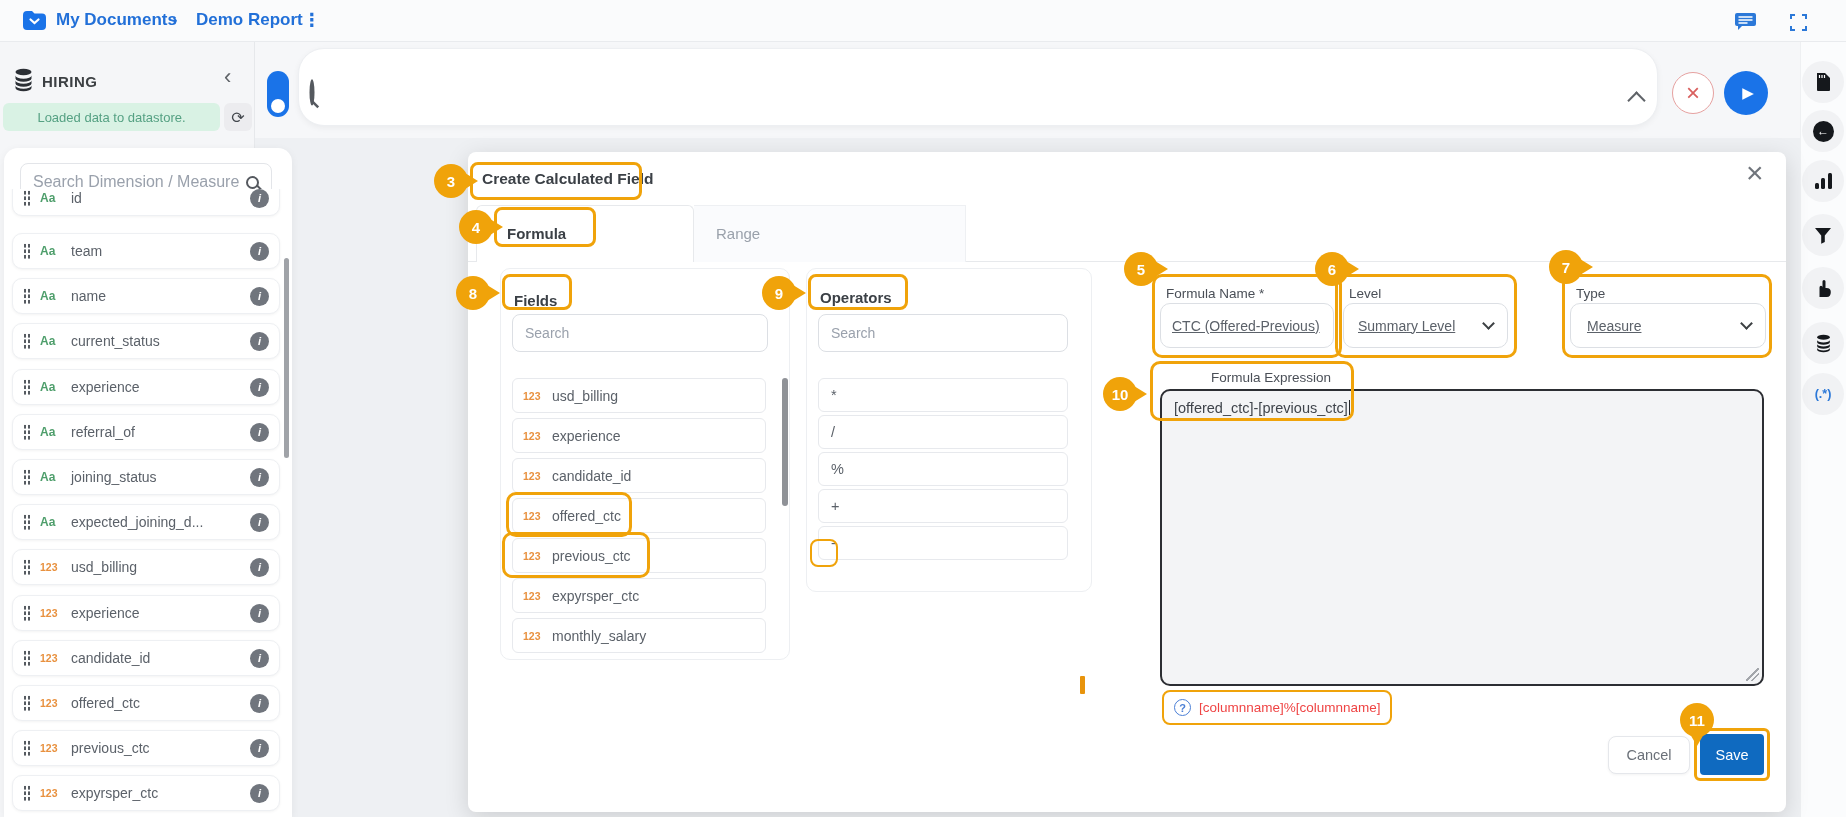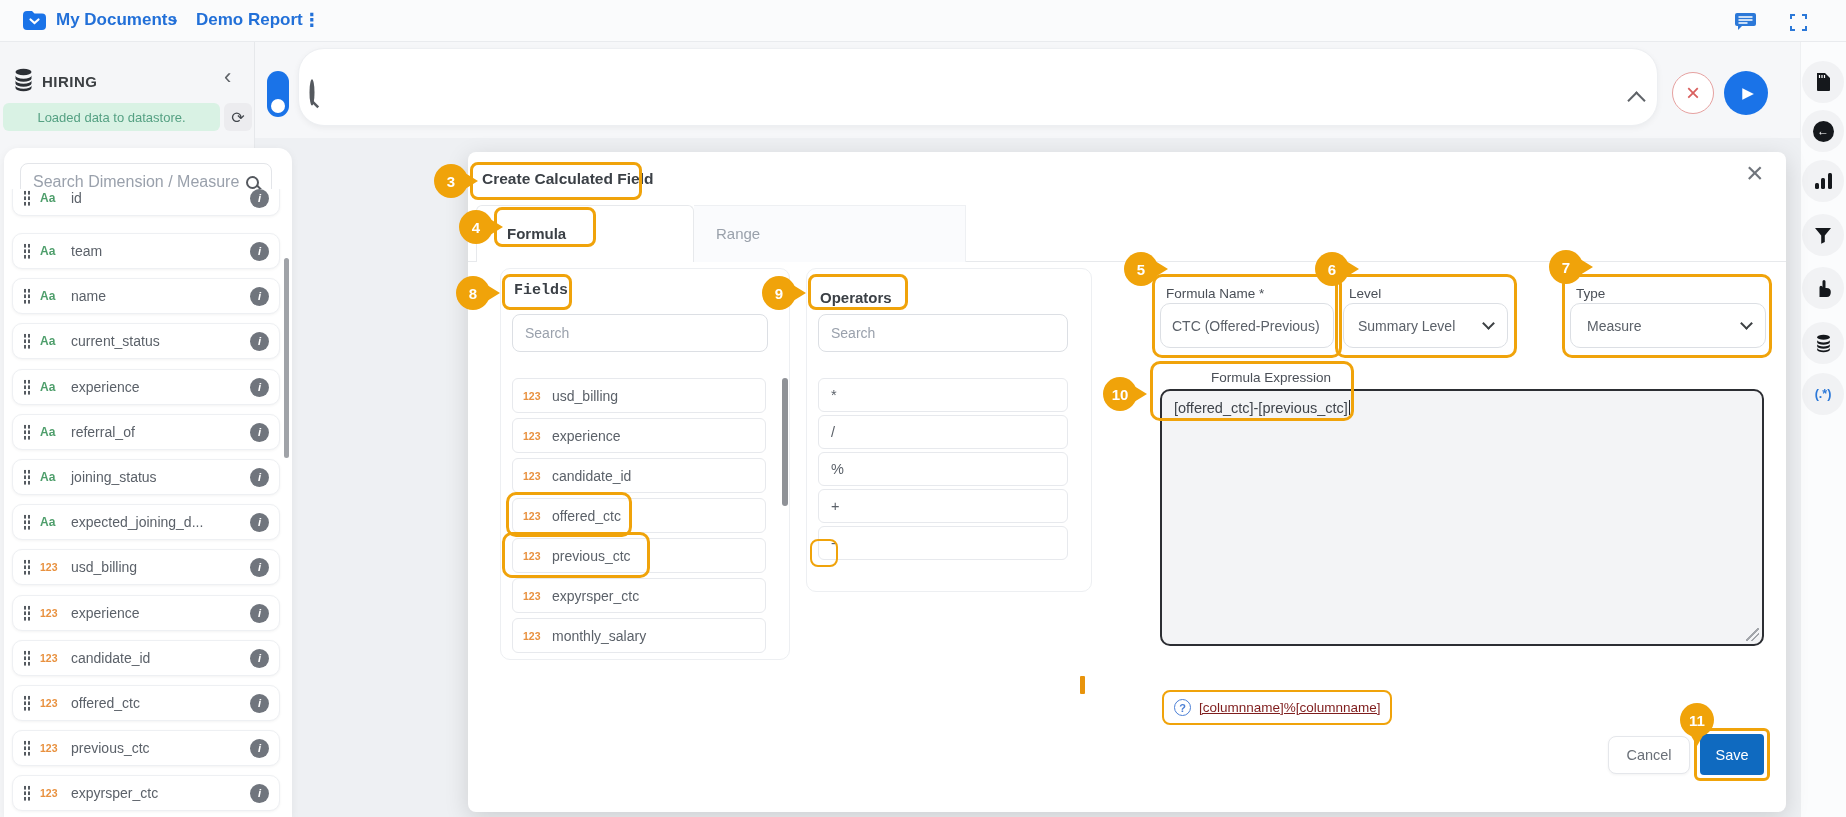--- a/index.html
+++ b/index.html
@@ -53,29 +53,29 @@
   .tabB{left:694px;top:205px;width:272px;height:57px;background:#fafbfd;border-top:1px solid #eef0f3;border-right:1px solid #eef0f3;}
   .tabB span{position:absolute;left:22px;top:19px;font-size:15px;color:#9aa1ab;}
   .panel{border:1px solid #edeff2;border-radius:10px;background:#fff;}
   .ptitle{font-size:15px;font-weight:700;color:#3b4046;}
   .psearch{border:1px solid #dcdfe4;border-radius:8px;background:#fff;display:flex;align-items:center;padding:0 12px;color:#9aa1ac;font-size:14px;}
   .frow{position:absolute;width:254px;height:35px;border:1px solid #e7e9ed;border-radius:6px;background:#fff;display:flex;align-items:center;}
   .frow .b123{margin-left:10px;width:24px;}
   .orow{position:absolute;width:250px;height:34px;border:1px solid #e7e9ed;border-radius:6px;background:#fff;display:flex;align-items:center;padding-left:12px;font-size:14.5px;color:#5b6169;}
   .fthumb{left:782px;top:378px;width:6px;height:128px;background:#8f9297;border-radius:3px;}
   .lbl{font-size:13.5px;color:#4a4f57;}
-  .inputbox{border:1px solid #dcdfe4;border-radius:10px;background:#fff;display:flex;align-items:center;font-size:14px;color:#5b6169;white-space:nowrap;overflow:hidden;}
+  .inputbox{border:1px solid #dcdfe4;border-radius:10px;background:#fff;display:flex;align-items:center;font-size:14px;color:#5b6169;white-space:nowrap;overflow:hidden;text-decoration:underline;}
   .chevdn{width:9px;height:9px;border-right:2px solid #3c4043;border-bottom:2px solid #3c4043;transform:rotate(45deg);margin-left:auto;margin-right:14px;margin-top:-4px;}
-  .fexpr{left:1160px;top:389px;width:604px;height:257px;background:#f3f4f6;border:2px solid #2c2e33;border-radius:10px;}
+  .fexpr{left:1160px;top:389px;width:604px;height:297px;background:#f3f4f6;border:2px solid #2c2e33;border-radius:10px;}
   .fexpr .txt{position:absolute;left:12px;top:9px;font-size:14.5px;color:#3f444b;}
   .caret{display:inline-block;width:1.5px;height:15px;background:#24262a;vertical-align:-2px;margin-left:1px;}
   .grip{position:absolute;right:3px;bottom:3px;width:13px;height:13px;background:linear-gradient(135deg,transparent 0 46%,#a3a6ab 46% 54%,transparent 54% 66%,#a3a6ab 66% 74%,transparent 74%);}
   .hintbox{left:1162px;top:690px;width:230px;height:35px;border:2.5px solid #f0a30a;border-radius:8px;display:flex;align-items:center;gap:8px;padding-left:10px;background:#fff;}
   .qmark{width:17px;height:17px;min-width:17px;border:1.5px solid #4b7fd6;border-radius:50%;color:#4b7fd6;font-size:11px;font-weight:700;display:flex;align-items:center;justify-content:center;}
-  .hinttxt{color:#7f1d1d;font-size:13.5px;text-decoration:underline;}
+  .hinttxt{color:#ef4444;font-size:13.5px;}
   .cancel{left:1608px;top:736px;width:82px;height:38px;background:#fff;border:1px solid #e5e7eb;border-radius:8px;color:#6a7078;font-size:14.5px;display:flex;align-items:center;justify-content:center;box-shadow:0 1px 3px rgba(0,0,0,.05);}
   .save{left:1700px;top:734px;width:64px;height:41px;background:#0f6ac0;border-radius:4px;color:#fff;font-size:14.5px;display:flex;align-items:center;justify-content:center;}
   .cursmark{left:1080px;top:676px;width:5px;height:18px;background:#e8940c;border-radius:1px;}
   
   .hl{position:absolute;border:3px solid #f0a30a;border-radius:8px;pointer-events:none;z-index:5;}
   .callout{position:absolute;width:34px;height:34px;border-radius:50%;background:#f0a30a;color:#fff;font-size:15px;font-weight:700;display:flex;align-items:center;justify-content:center;z-index:6;}
   .callout.tr::after{content:"";position:absolute;right:-10px;top:50%;transform:translateY(-50%);border-left:13px solid #f0a30a;border-top:8px solid transparent;border-bottom:8px solid transparent;}
   .callout.td::after{content:"";position:absolute;bottom:-9px;left:50%;transform:translateX(-50%);border-top:12px solid #f0a30a;border-left:7px solid transparent;border-right:7px solid transparent;}
 </style>
 </head>
@@ -263,21 +263,21 @@
 <div class="abs mtitle">Create Calculated Field</div>
 <div class="abs tabline"></div>
 <div class="abs tabA">
     <span>Formula</span>
   </div>
 <div class="abs tabB">
     <span>Range</span>
   </div>
 
 <div class="abs panel" style="left:500px;top:268px;width:290px;height:392px;"></div>
-<div class="abs ptitle" style="left:514px;top:282px;font-family:Liberation Mono, monospace;">Fields</div>
+<div class="abs ptitle" style="left:514px;top:292px;">Fields</div>
 <div class="abs psearch" style="left:512px;top:314px;width:256px;height:38px;">
     <span>Search</span>
   </div>
 <div class="abs frow" style="left:512px;top:378px;">
     <span class="b123">123</span>
     <span class="fname">usd_billing</span>
   </div>
 <div class="abs frow" style="left:512px;top:418px;">
     <span class="b123">123</span>
     <span class="fname">experience</span>

